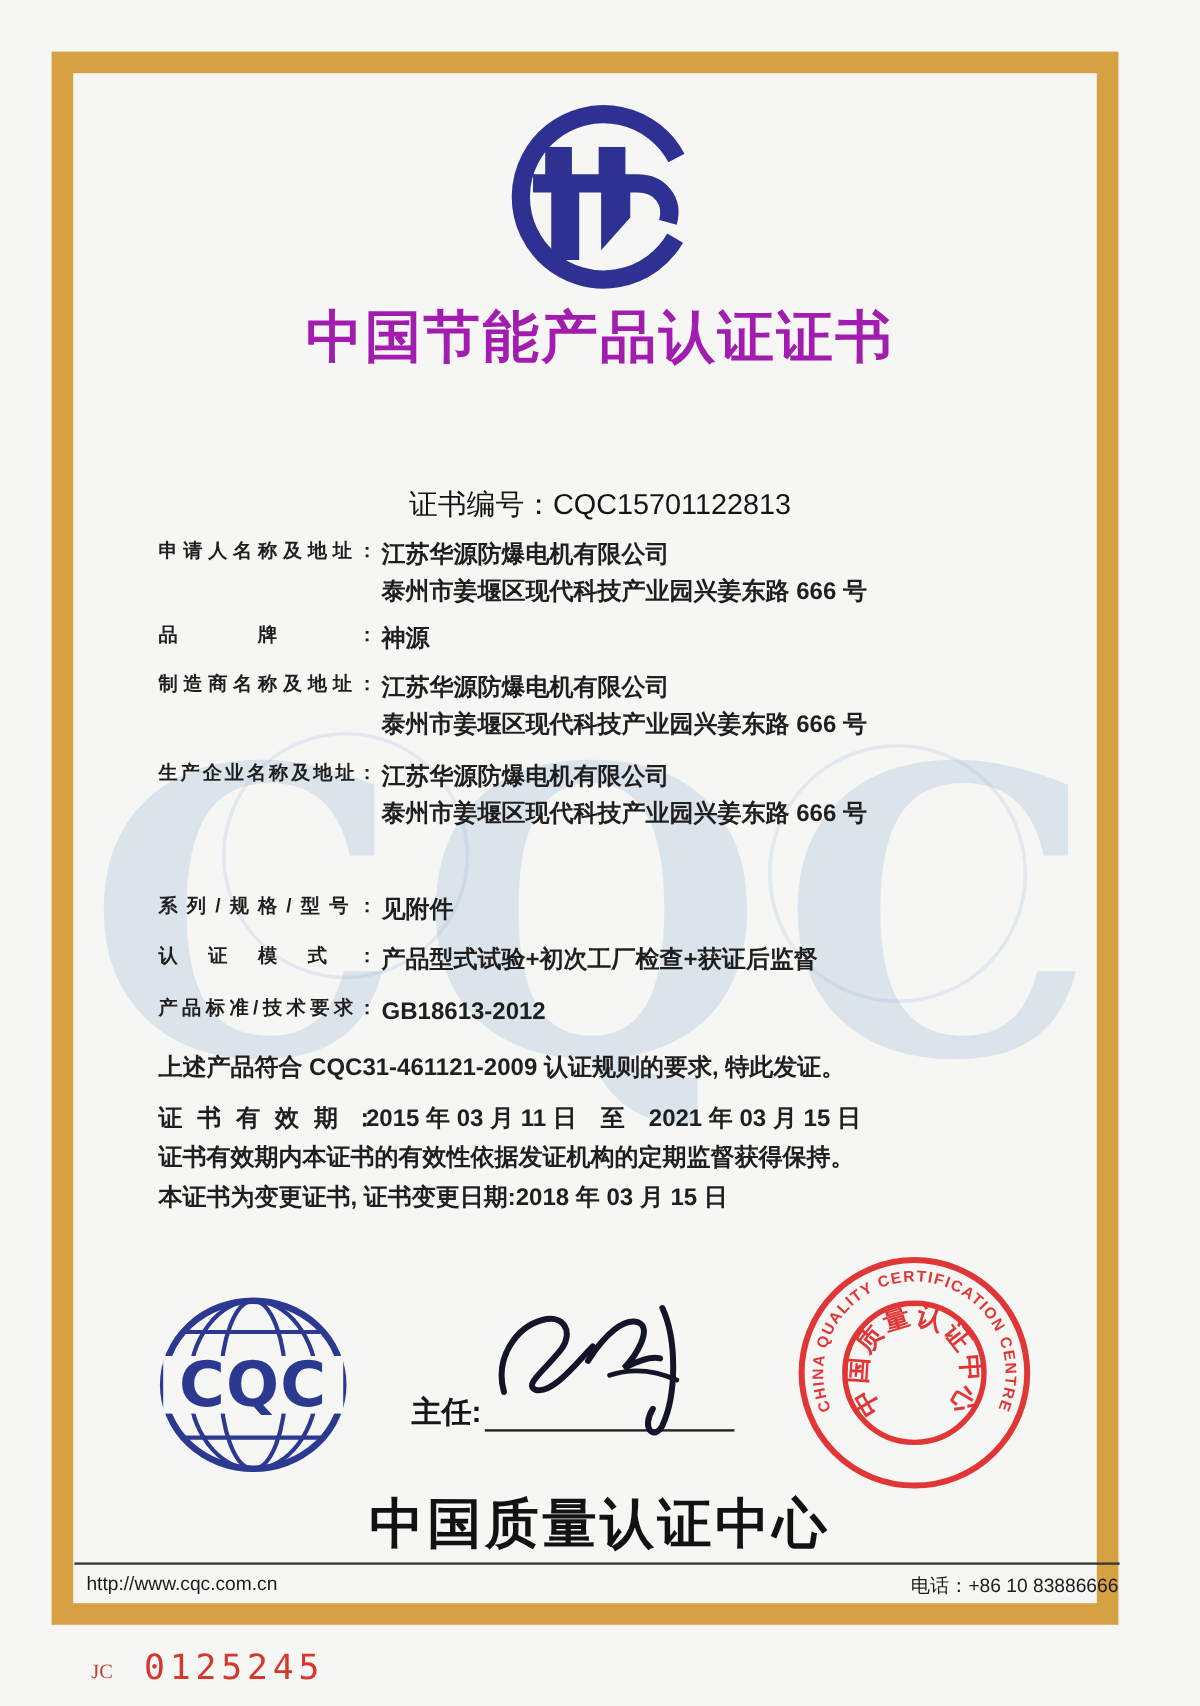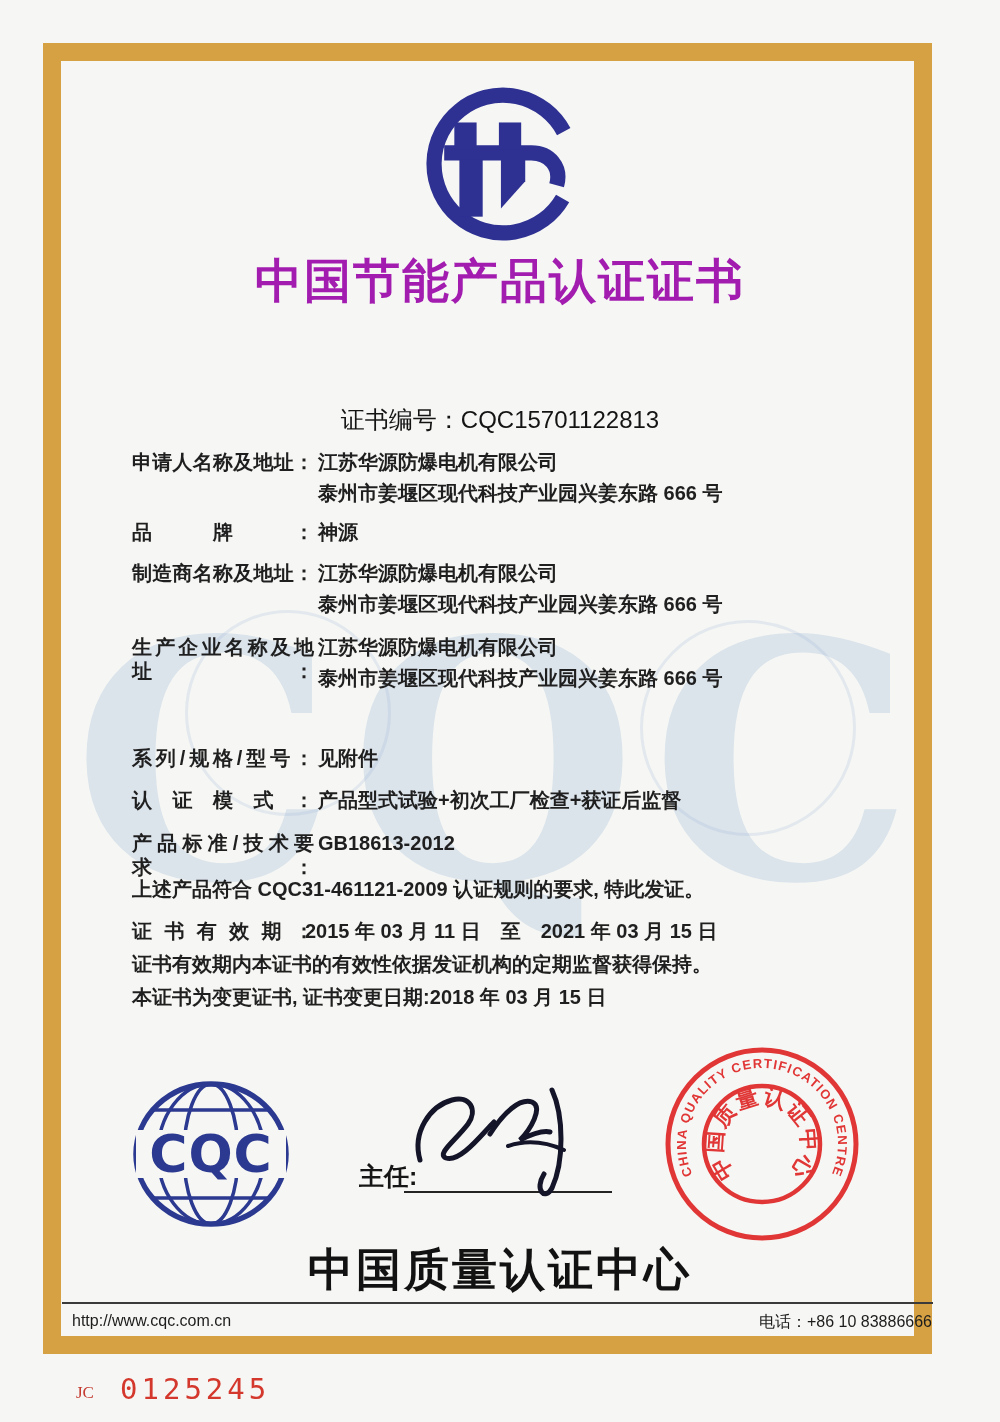--- a/index.html
+++ b/index.html
@@ -13,32 +13,32 @@
          font-size:330px; font-weight:bold; letter-spacing:14px;
          color:rgba(154,183,214,0.30); font-family:"DejaVu Serif", serif;
          white-space:nowrap; user-select:none;}
   .wm-ring{border:3px solid rgba(154,183,214,0.22); border-radius:50%;}
   .emblem{left:424px; top:86px; width:166px; height:156px;}
   .main-title{left:0; top:250px; width:100%; text-align:center;
          font-size:47px; font-weight:700; letter-spacing:2px; color:#a21caf;}
   .certno{left:0; top:404px; width:100%; text-align:center;
          font-size:24px; font-weight:400; color:#141414;}
   .field-row{left:132px; right:60px; height:64px;}
-  .f-label{position:absolute; left:0; top:0; width:182px; font-size:20px;
+  .f-label{position:absolute; left:0; top:0; width:182px; font-size:16px;
          font-weight:700; text-align:justify; text-align-last:justify; line-height:1.2;}
   .f-v1{position:absolute; left:186px; top:0; font-size:20px; font-weight:600;
          white-space:nowrap; line-height:1.2;}
   .f-v2{position:absolute; left:186px; top:31px; font-size:20px; font-weight:600;
          white-space:nowrap; line-height:1.2;}
   .para{left:132px; font-size:20px; font-weight:600; white-space:nowrap;}
   .vlabel{left:132px; width:182px; font-size:20px; font-weight:700;
          text-align:justify; text-align-last:justify;}
   .vvalue{left:305px; font-size:20px; font-weight:600; white-space:nowrap;}
   .globe{left:132px; top:1080px; width:158px; height:148px;}
-  .director{left:359px; top:1160px; font-size:25px; font-weight:700; color:#161616;}
+  .director{left:343px; top:1160px; font-size:25px; font-weight:700; color:#161616;}
   .sig-line{left:404px; top:1191px; width:208px; height:2px; background:#242424;}
   .signature{left:410px; top:1082px; width:182px; height:122px;}
   .seal{left:662px; top:1044px; width:200px; height:200px; opacity:0.93;}
   .issuer{left:0; top:1240px; width:100%; text-align:center; font-size:45px;
          font-weight:700; letter-spacing:3px; color:#121212;}
   .foot-line{left:62px; top:1302px; width:871px; height:2px; background:#3a3a3a;}
   .foot-web{left:72px; top:1312px; font-size:16px; color:#1c1c1c;}
   .foot-addr{left:50%; top:1312px; transform:translateX(-50%); font-size:16px;
          color:#1c1c1c; white-space:nowrap;}
   .foot-tel{right:68px; top:1312px; font-size:16px; color:#1c1c1c;}

